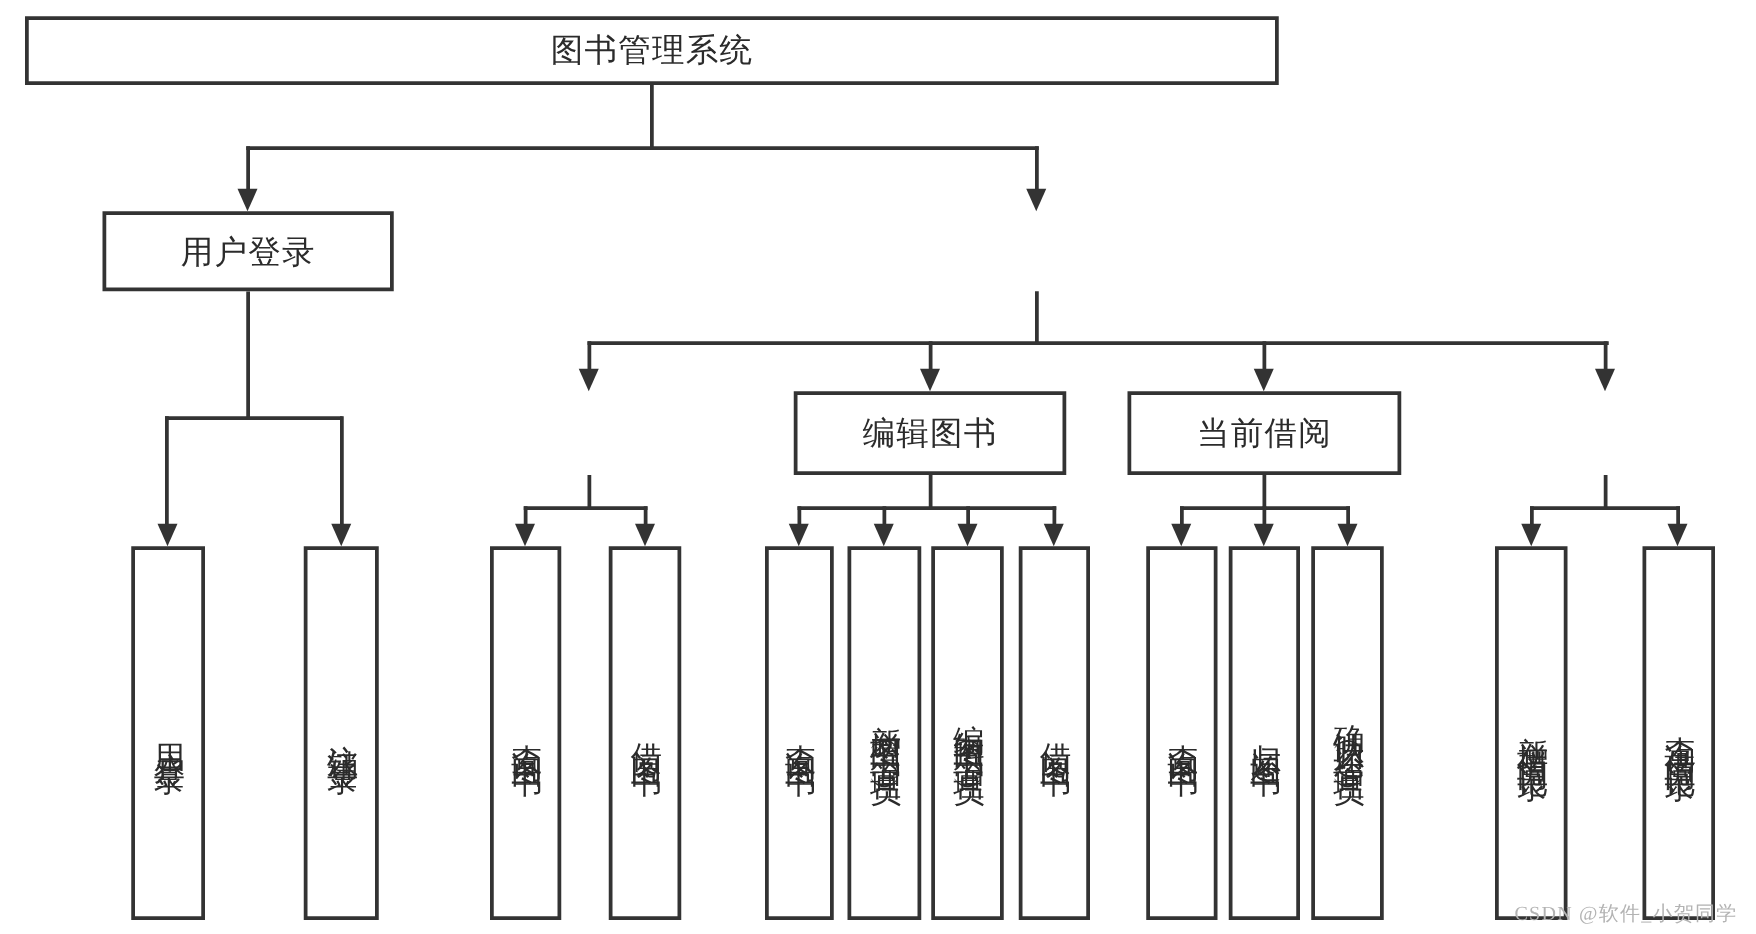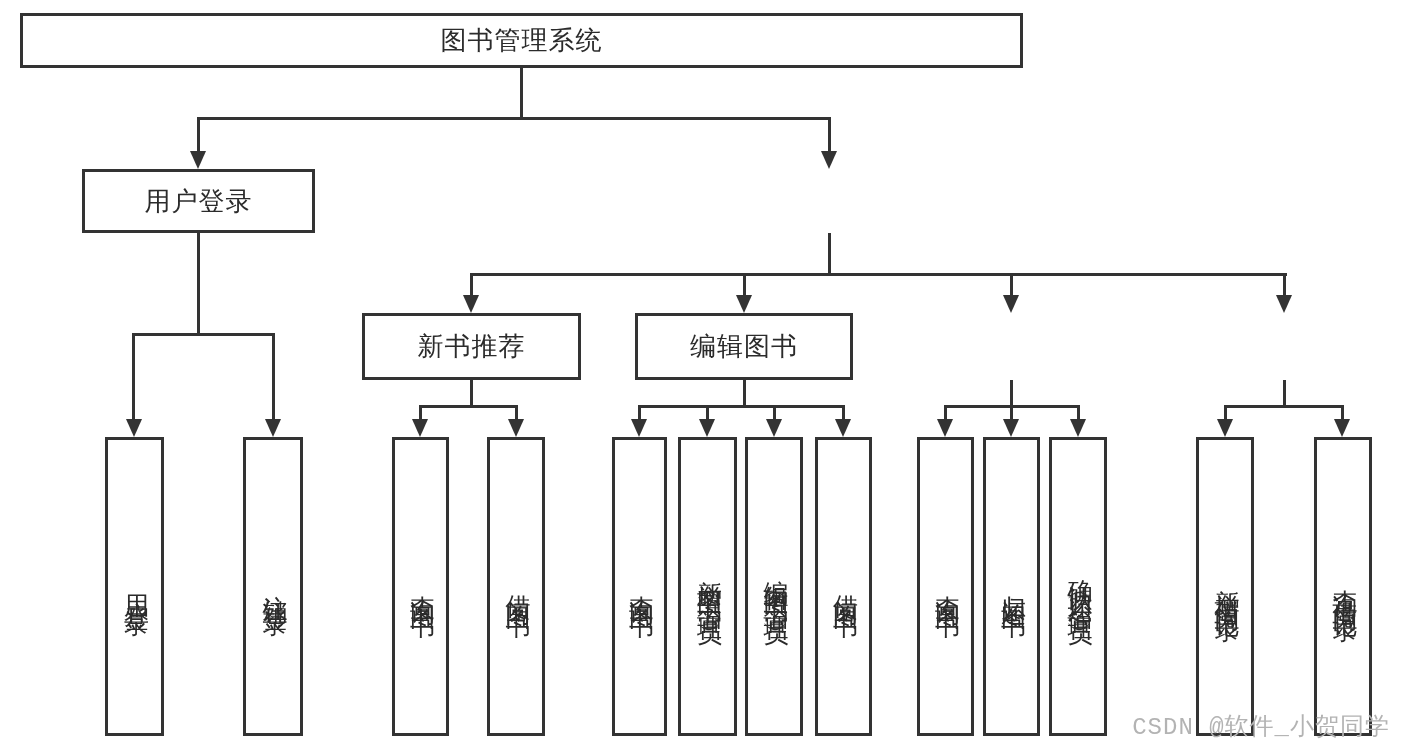--- a/index.html
+++ b/index.html
@@ -2,21 +2,21 @@
 <html><head>
 <meta charset="utf-8">
 <style>
   html, body { margin: 0; padding: 0; background: #ffffff; }
   .canvas {
     position: relative;
     width: 1405px;
     height: 747px;
     background: #ffffff;
     overflow: hidden;
-    font-family: Liberation Mono, monospace;
+    font-family: Liberation Serif, serif;
   }
   .node {
     position: absolute;
     box-sizing: border-box;
     border: 3px solid #333333;
     background: #ffffff;
     display: flex;
     align-items: center;
     justify-content: center;
     color: #2b2b2b;
@@ -37,21 +37,21 @@
     position: absolute;
     width: 0; height: 0;
     border-left: 8px solid transparent;
     border-right: 8px solid transparent;
     border-top: 18px solid #333333;
   }
   .watermark {
     position: absolute;
     right: 15px;
     bottom: 5px;
-    font-size: 24px;
+    font-size: 16px;
     color: #b3b3b3;
     letter-spacing: 1px;
     z-index: 5;
     white-space: nowrap;
   }
 </style>
 </head>
 <body>
 
 <div class="canvas">
@@ -116,25 +116,25 @@
   <div class="arrow" style="left:1334px;top:419px"></div>
 
   <div class="node" style="left:20px;top:13px;width:1003px;height:55px">
     <span>图书管理系统</span>
   </div>
 
   <div class="node" style="left:82px;top:169px;width:233px;height:64px">
     <span>用户登录</span>
   </div>
 
-  <div class="node" style="left:362px;top:313px;width:219px;height:67px">
-    <span>新书推荐</span>
-  </div>
   <div class="node" style="left:635px;top:313px;width:218px;height:67px">
     <span>编辑图书</span>
+  </div>
+  <div class="node" style="left:902px;top:313px;width:219px;height:67px">
+    <span>当前借阅</span>
   </div>
 
   <div class="node leaf" style="left:105px;top:437px;width:59px;height:299px">
     <span>用户登录</span>
   </div>
   <div class="node leaf" style="left:243px;top:437px;width:60px;height:299px">
     <span>注销登录</span>
   </div>
   <div class="node leaf" style="left:392px;top:437px;width:57px;height:299px">
     <span>查询图书</span>

